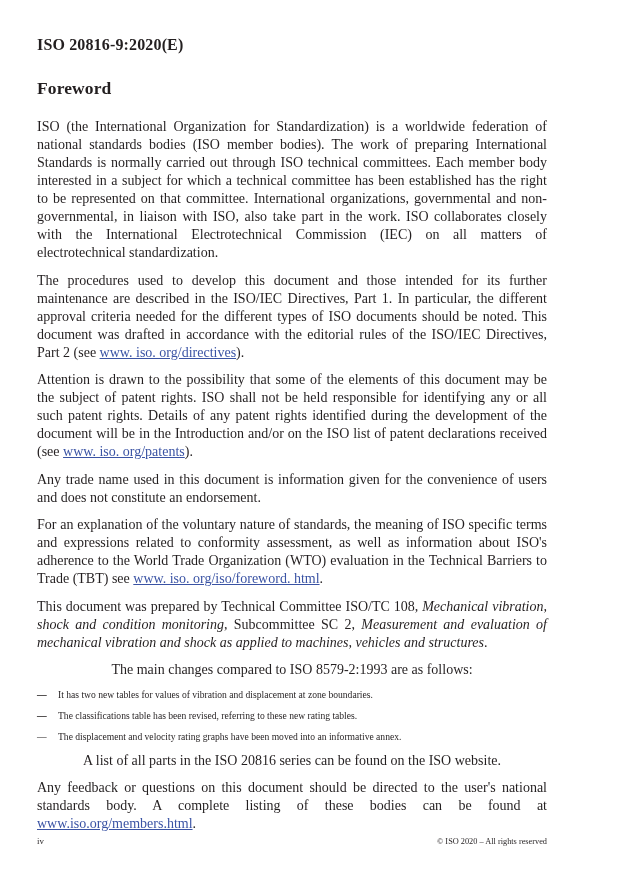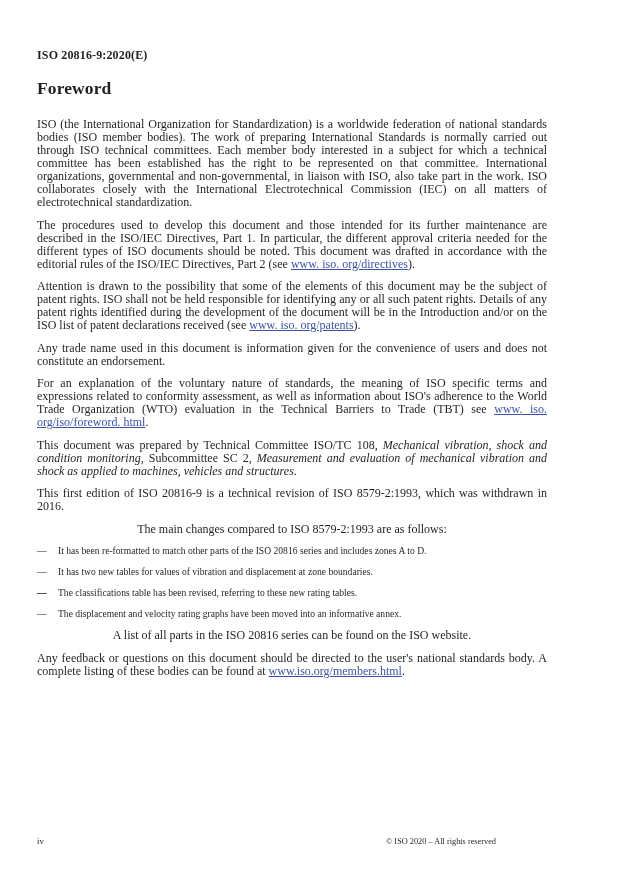--- a/index.html
+++ b/index.html
@@ -18,22 +18,22 @@
   .page {
     position: absolute;
     left: 0; top: 0;
     width: 620px;
     height: 876px;
     box-sizing: border-box;
   }
   .doc-header {
     position: absolute;
     left: 37px;
-    top: 48px;
-    font-size: 12px;
+    top: 36px;
+    font-size: 16px;
     font-weight: bold;
     letter-spacing: 0.15px;
     color: #231f20;
   }
   .heading {
     position: absolute;
     left: 37px;
     top: 66px;
     font-size: 17.5px;
     font-weight: bold;
@@ -41,22 +41,22 @@
     color: #231f20;
   }
   .body-block {
     position: absolute;
     left: 37px;
     top: 118px;
     width: 510px;
   }
   p.para {
     margin: 0 0 9.5px 0;
-    font-size: 12px;
-    line-height: 13px;
+    font-size: 14px;
+    line-height: 18px;
     text-align: justify;
     text-justify: inter-word;
     color: #231f20;
     -webkit-hyphens: none;
     hyphens: none;
   }
   p.para.nojust {
     text-align: center;
   }
   p.para:last-child {
@@ -88,21 +88,21 @@
     position: absolute;
     left: 0;
     top: 0;
     width: 14px;
     color: #231f20;
   }
   .footer {
     position: absolute;
     left: 37px;
     top: 836px;
-    width: 459px;
+    width: 510px;
     font-size: 8.6px;
     color: #231f20;
   }
   .footer-inner {
     display: flex;
     justify-content: space-between;
     align-items: baseline;
   }
   .footer .pagenum {
     font-size: 8.8px;
@@ -128,26 +128,25 @@
     <p class="para"><span>The procedures used to develop this document and those intended for its further maintenance are described in the ISO/IEC Directives, Part 1. In particular, the different approval criteria needed for the different types of ISO documents should be noted. This document was drafted in accordance with the editorial rules of the ISO/IEC Directives, Part 2 (see </span><a class="lnk" href="#">www. iso. org/directives</a><span>).</span></p>
 
     <p class="para"><span>Attention is drawn to the possibility that some of the elements of this document may be the subject of patent rights. ISO shall not be held responsible for identifying any or all such patent rights. Details of any patent rights identified during the development of the document will be in the Introduction and/or on the ISO list of patent declarations received (see </span><a class="lnk" href="#">www. iso. org/patents</a><span>).</span></p>
 
     <p class="para">Any trade name used in this document is information given for the convenience of users and does not constitute an endorsement.</p>
 
     <p class="para"><span>For an explanation of the voluntary nature of standards, the meaning of ISO specific terms and expressions related to conformity assessment, as well as information about ISO's adherence to the World Trade Organization (WTO) evaluation in the Technical Barriers to Trade (TBT) see </span><a class="lnk" href="#">www. iso. org/iso/foreword. html</a><span>.</span></p>
 
     <p class="para"><span>This document was prepared by Technical Committee ISO/TC 108, </span><span class="it">Mechanical vibration, shock and condition monitoring</span><span>, Subcommittee SC 2, </span><span class="it">Measurement and evaluation of mechanical vibration and shock as applied to machines, vehicles and structures</span><span>.</span></p>
 
-    <p class="para">This first edition of ISO 20816-9 is a technical revision of ISO 8579-2:1993, which was withdrawn in 2016.</p>
 
     <p class="para nojust">The main changes compared to ISO 8579-2:1993 are as follows:</p>
 
     <ul class="dashlist">
-      <li><span class="dash">—</span><span>It has been re-formatted to match other parts of the ISO 20816 series and includes zones A to D.</span></li>
+      <li><span class="dash">—</span></li>
       <li><span class="dash">—</span><span>It has two new tables for values of vibration and displacement at zone boundaries.</span></li>
       <li><span class="dash">—</span></li>
       <li><span class="dash">—</span><span>The classifications table has been revised, referring to these new rating tables.</span></li>
       <li><span class="dash">—</span><span>The displacement and velocity rating graphs have been moved into an informative annex.</span></li>
     </ul>
 
     <p class="para nojust">A list of all parts in the ISO 20816 series can be found on the ISO website.</p>
 
     <p class="para"><span>Any feedback or questions on this document should be directed to the user's national standards body. A complete listing of these bodies can be found at </span><a class="lnk" href="#">www.iso.org/members.html</a><span>.</span></p>
 

